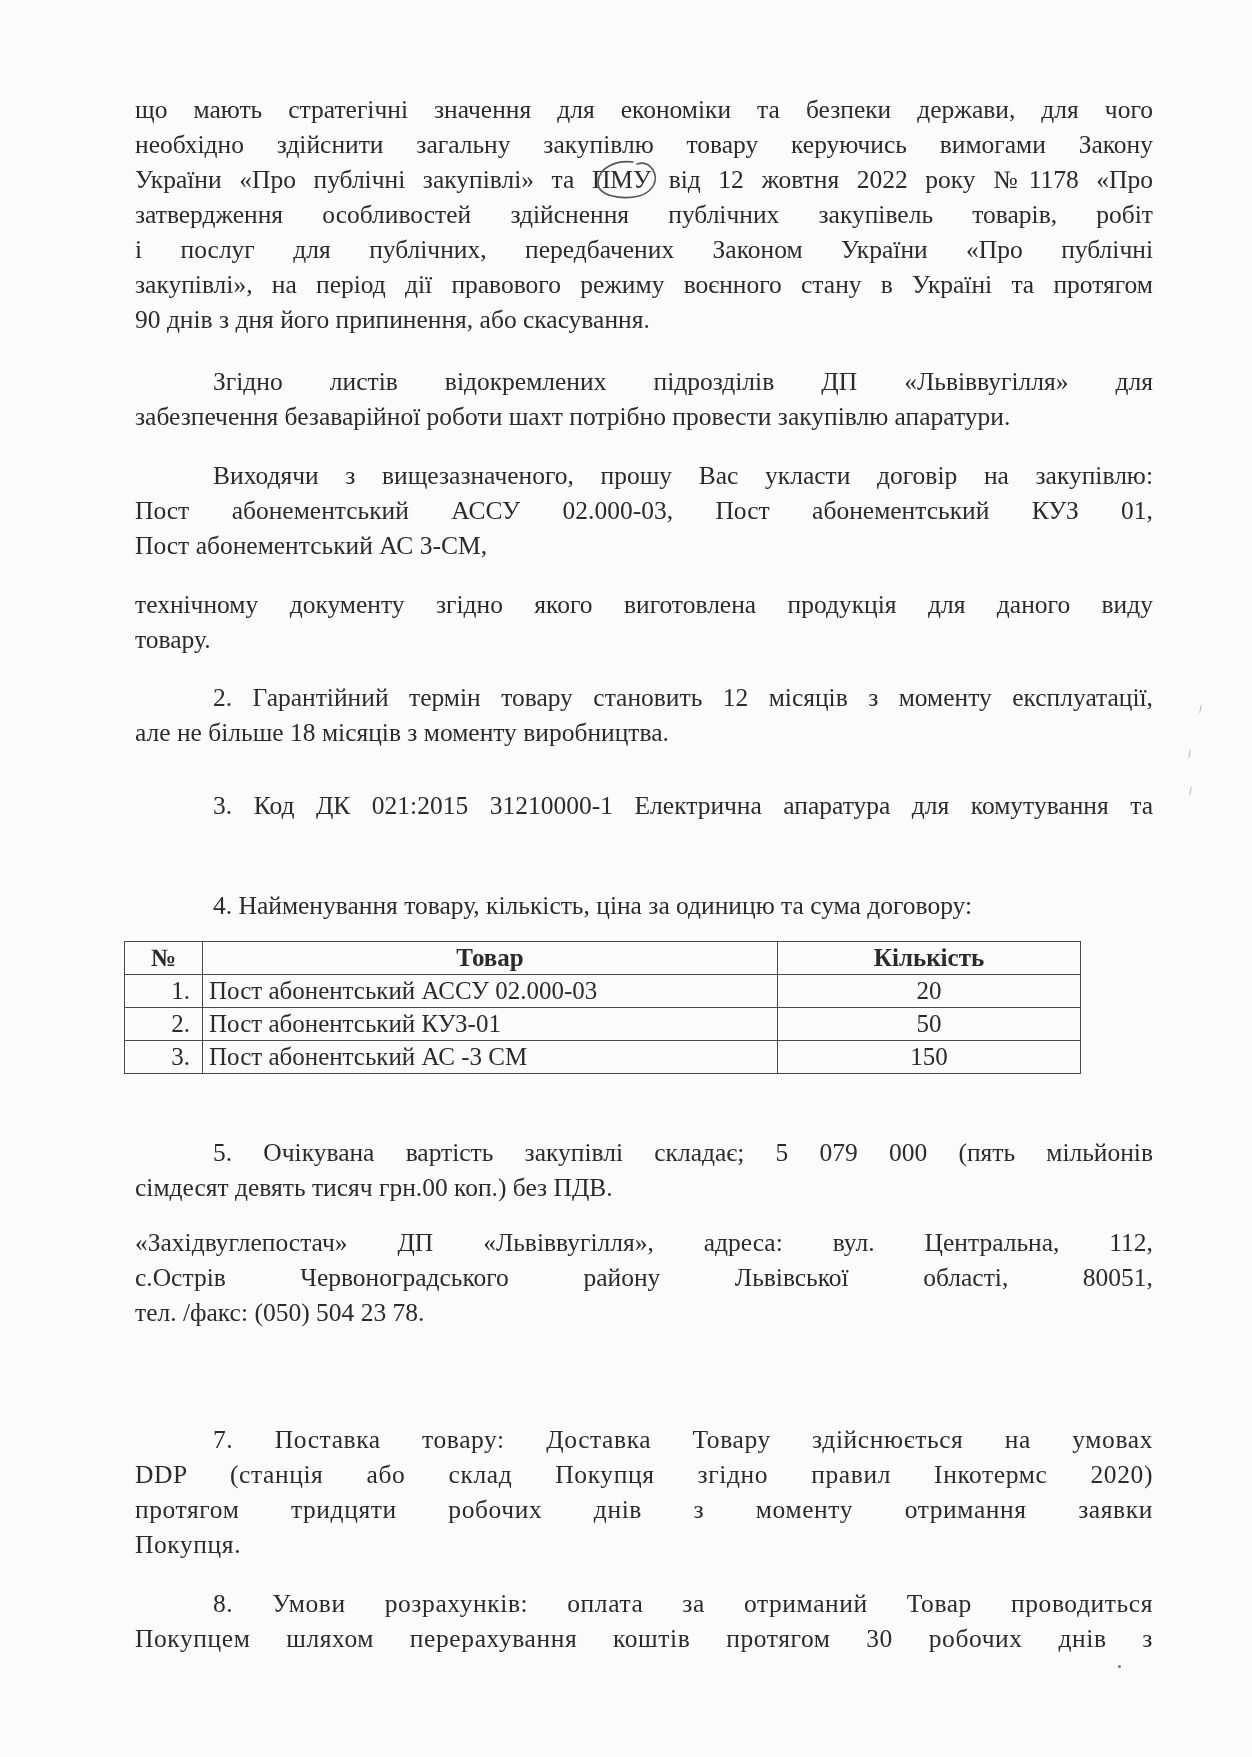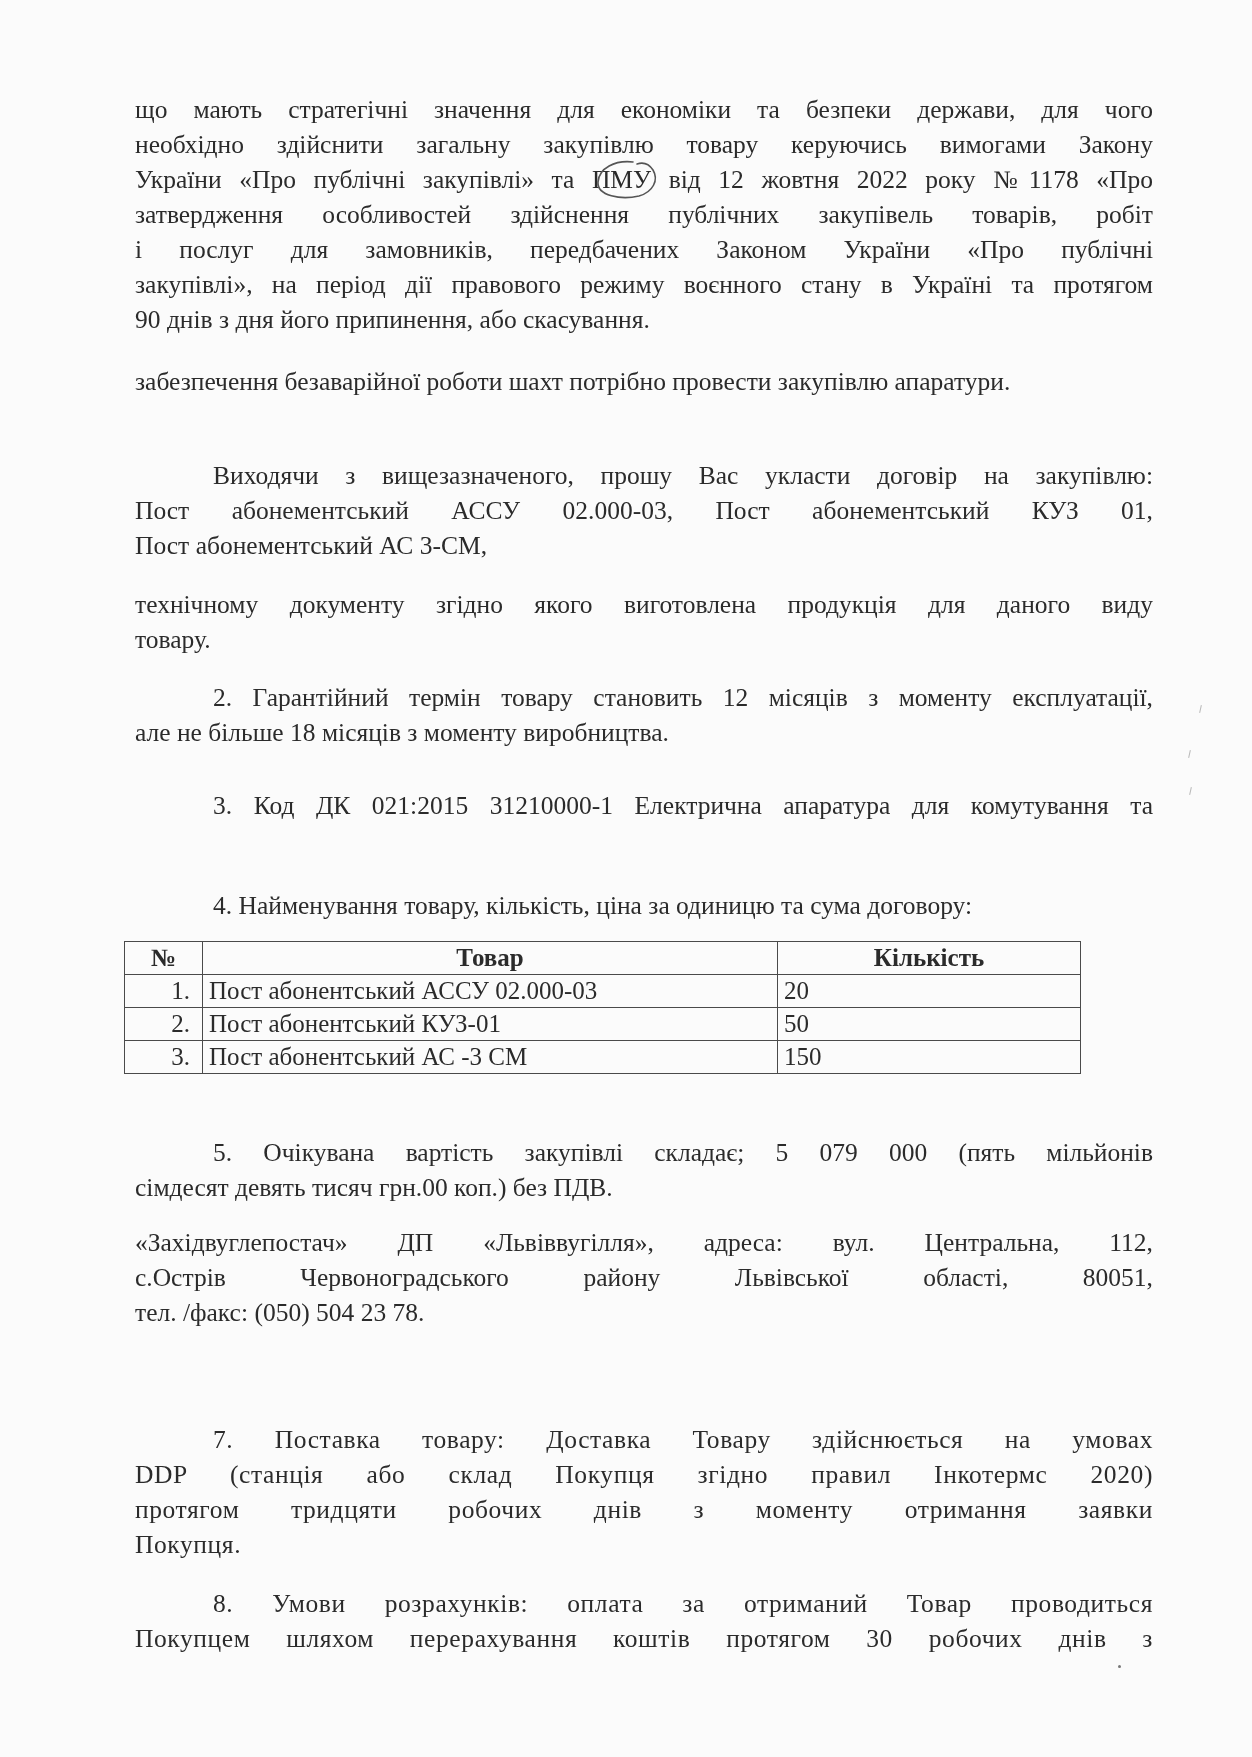--- a/index.html
+++ b/index.html
@@ -49,50 +49,51 @@
       color: #2b2b2b;
     }
     table.goods th, table.goods td {
       border: 1.5px solid #4a4a4a;
       height: 32px;
       padding: 0 6px;
       line-height: 30px;
     }
     table.goods th { font-weight: bold; text-align: center; }
     table.goods td.num { text-align: right; width: 59px; padding-right: 12px; }
-    table.goods td.qty { text-align: left; }
+    table.goods td.qty { text-align: center; }
     table.goods th.num { width: 59px; }
     table.goods th.qty { width: 290px; }
 
     .scan-tick {
       position: absolute; width: 1px; height: 8px;
       background: #b8b8b8; transform: rotate(12deg);
     }
     .dot { position: absolute; width: 3px; height: 3px; background: #777; border-radius: 50%; }
   </style>
 </head>
 <body>
 
 <div class="page">
 
   <div class="para" style="top:92px;">
     <span class="line">що мають стратегічні значення для економіки та безпеки держави, для чого</span>
     <span class="line">необхідно здійснити загальну закупівлю товару керуючись вимогами Закону</span>
     <span class="line">України «Про публічні закупівлі» та ПМУ від 12 жовтня 2022 року №1178 «Про</span>
     <span class="line">затвердження особливостей здійснення публічних закупівель товарів, робіт</span>
-    <span class="line">і послуг для замовників, передбачених Законом України «Про публічні</span>
+    <span class="line">і послуг для публічних, передбачених Законом України «Про публічні</span>
     <span class="line">закупівлі», на період дії правового режиму воєнного стану в Україні та протягом</span>
     <span class="line last">90 днів з дня його припинення, або скасування.</span>
   </div>
 
   <svg class="circle-mark" viewBox="0 0 68 44">
     <path d="M40 4 C22 2, 6 10, 5 24 C4 38, 28 42, 46 38 C60 34, 66 22, 60 12 C56 6, 50 4, 44 6" fill="none" stroke="#555" stroke-width="1.6" stroke-linecap="round"></path>
   </svg>
 
   <div class="para" style="top:364px;">
+    <span class="line ind">Згідно листів  відокремлених підрозділів ДП «Львіввугілля» для</span>
     <span class="line last">забезпечення безаварійної роботи шахт потрібно провести закупівлю апаратури.</span>
   </div>
 
   <div class="para" style="top:458px;">
     <span class="line ind">Виходячи з вищезазначеного, прошу Вас укласти договір на закупівлю:</span>
     <span class="line">Пост абонементський АССУ 02.000-03,  Пост абонементський  КУЗ 01,</span>
     <span class="line last">Пост абонементський  АС 3-СМ,</span>
   </div>
 
   <div class="para" style="top:587px;">

